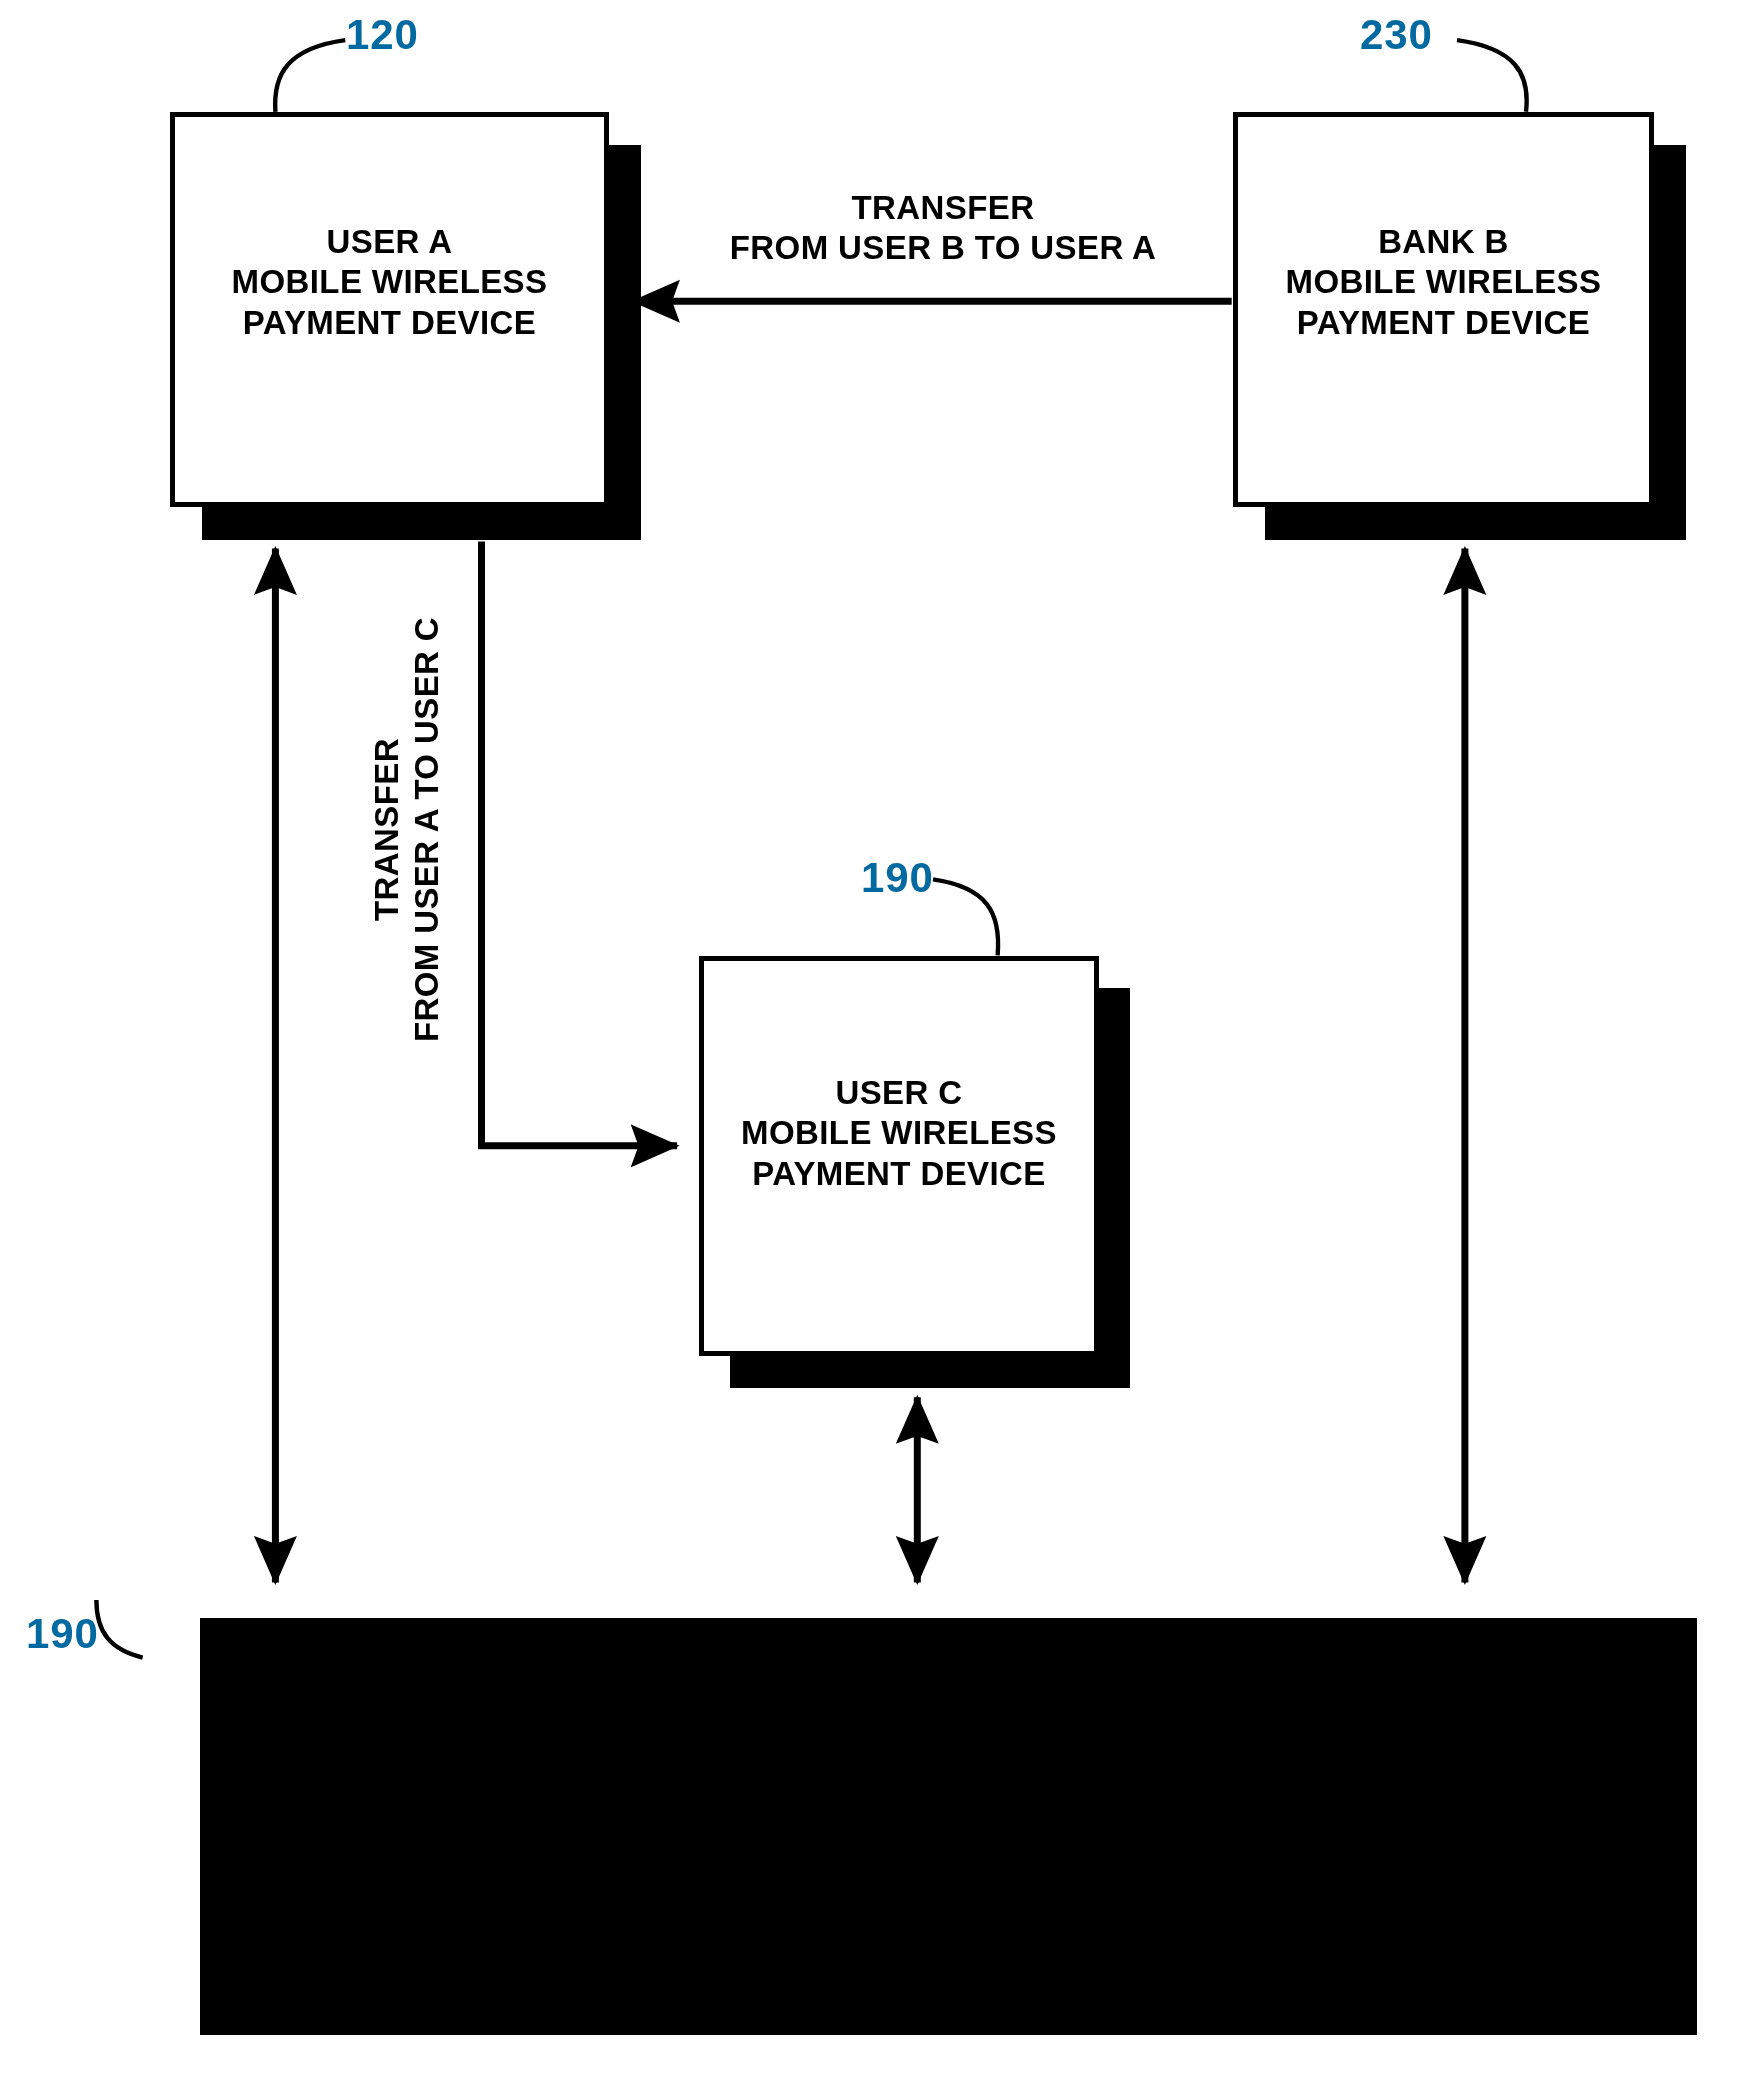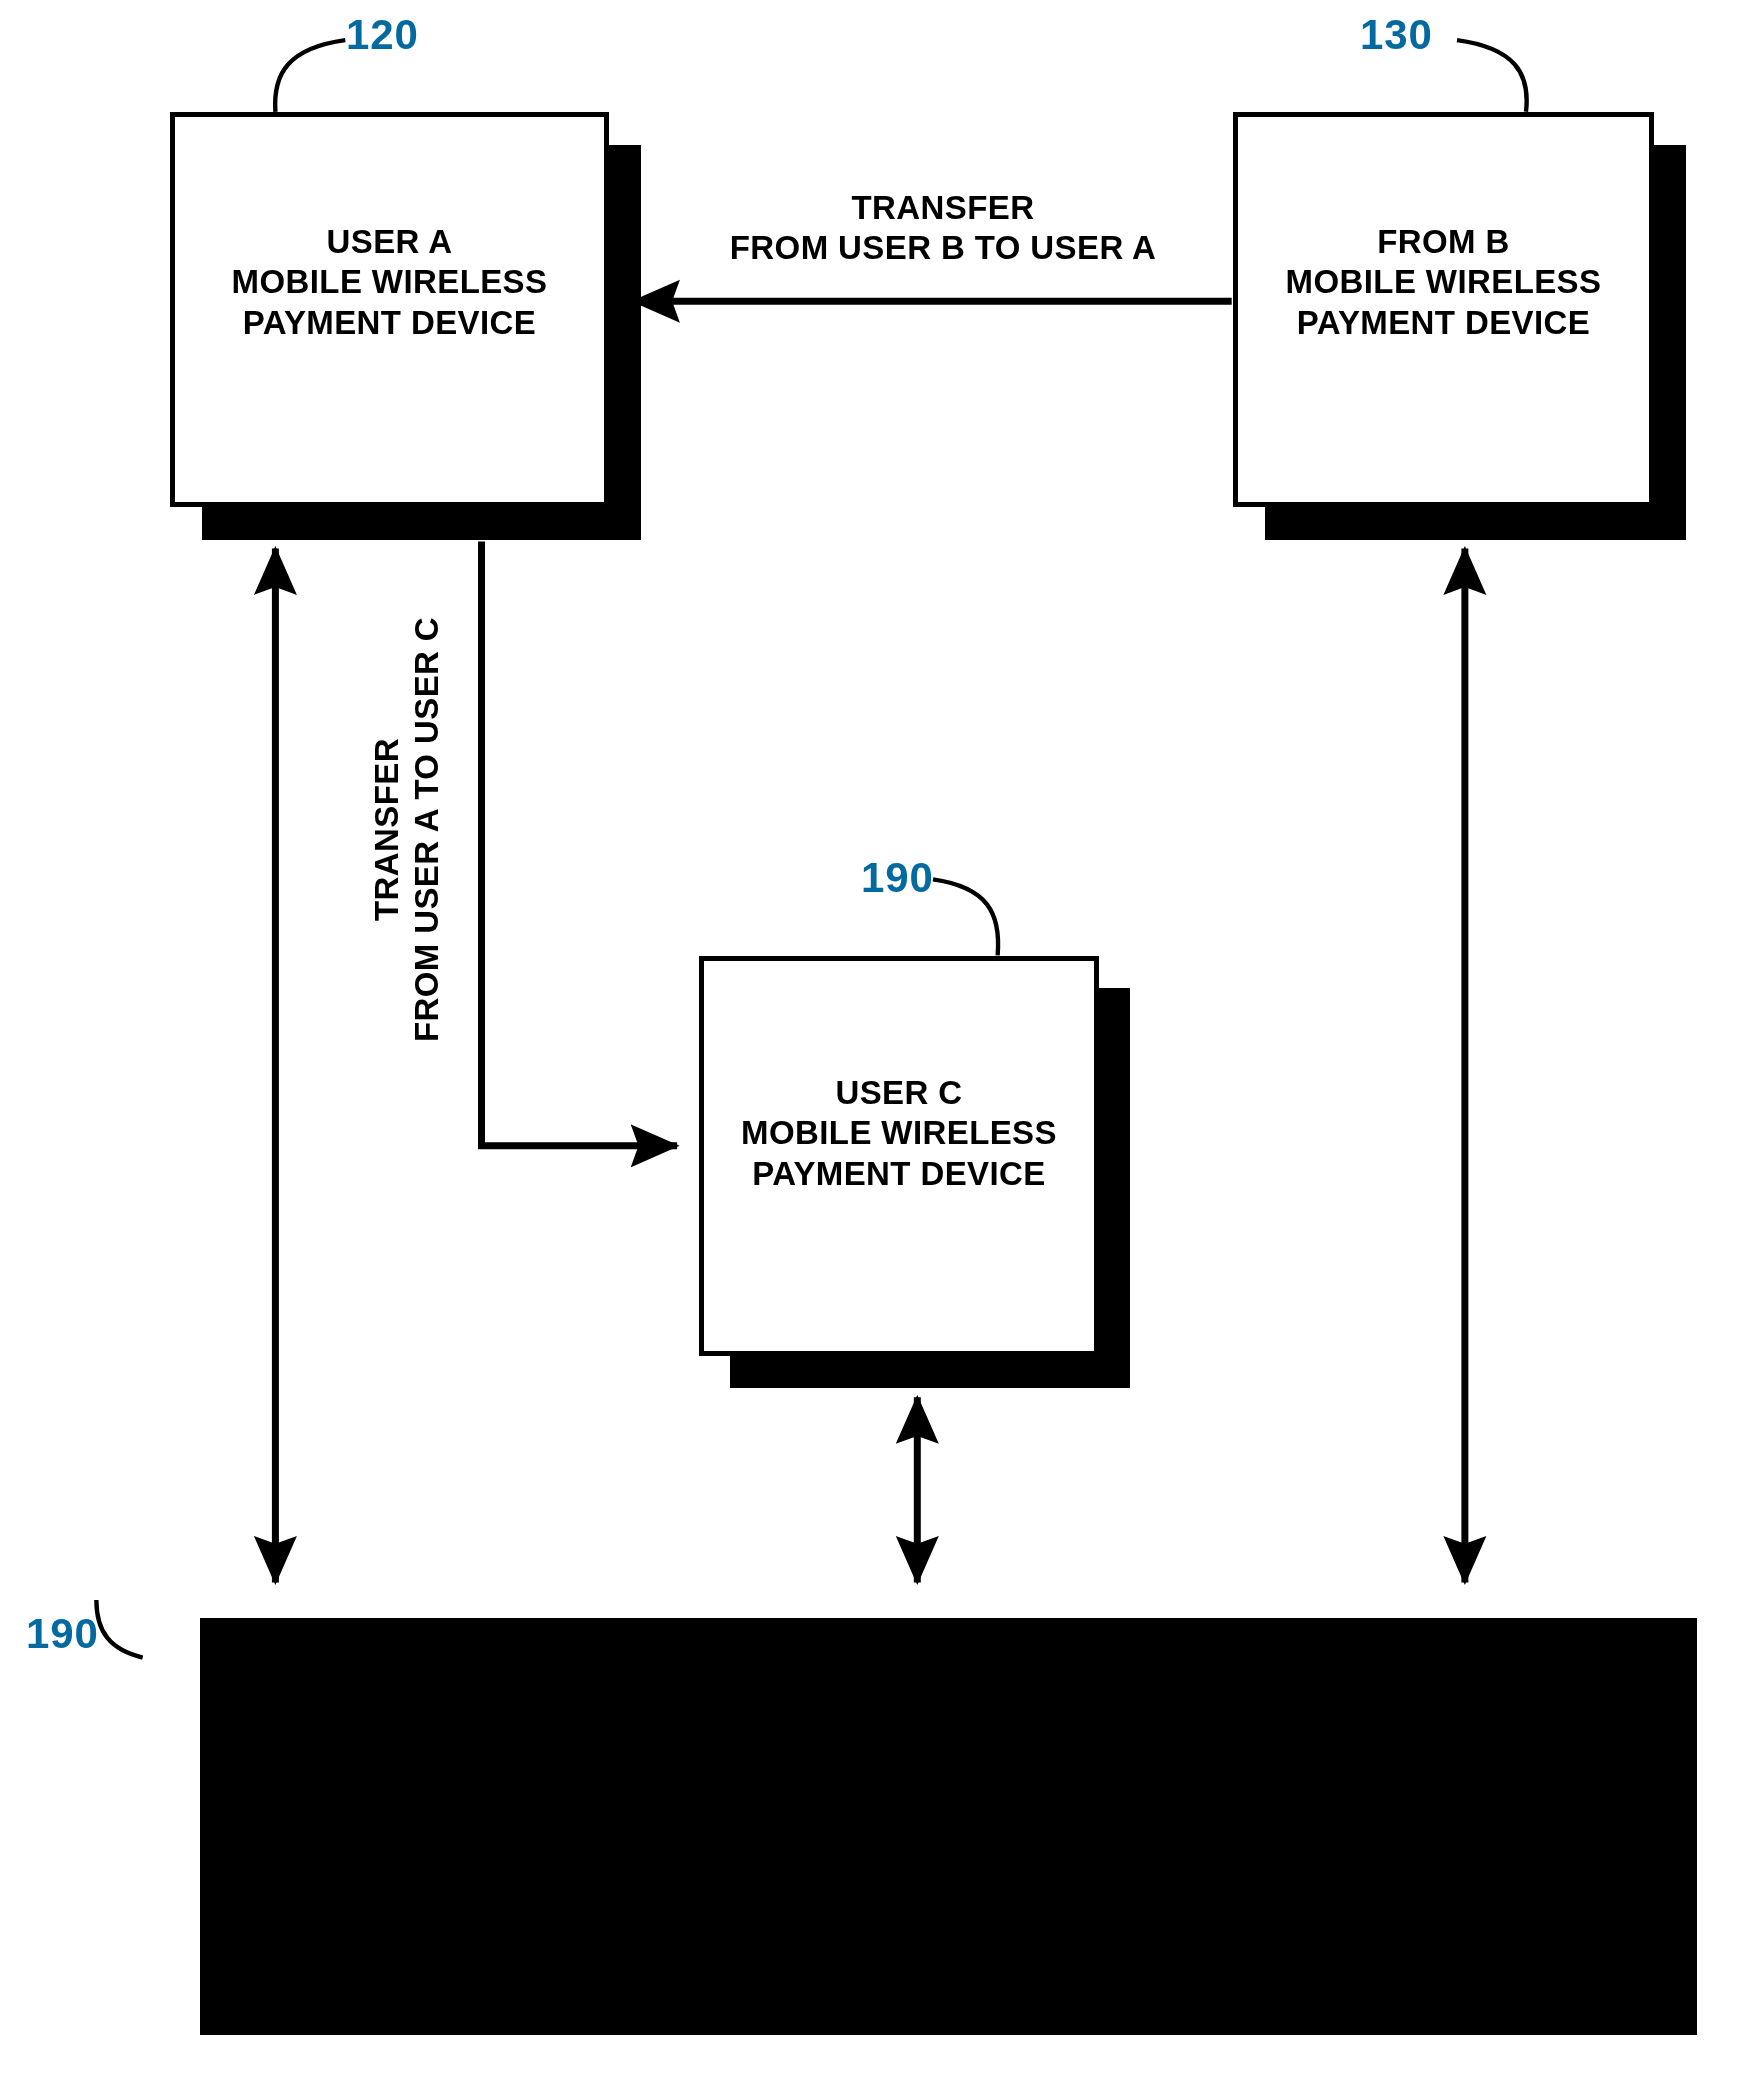--- a/index.html
+++ b/index.html
@@ -119,25 +119,25 @@
   <div class="node-shadow" style="left:202px; top:145px; width:439px; height:395px;"></div>
   <div class="node" style="left:170px; top:112px; width:439px; height:395px;">
     <div class="node-label" style="top:105px;">USER A
 MOBILE WIRELESS
 PAYMENT DEVICE</div>
   </div>
   <div class="ref-num" style="left:346px; top:10.5px;">120</div>
 
   <div class="node-shadow" style="left:1265px; top:145px; width:421px; height:395px;"></div>
   <div class="node" style="left:1233px; top:112px; width:421px; height:395px;">
-    <div class="node-label" style="top:105px;">FROM B
+    <div class="node-label" style="top:105px;">BANK B
 MOBILE WIRELESS
 PAYMENT DEVICE</div>
   </div>
-  <div class="ref-num" style="left:1360px; top:10.5px;">130</div>
+  <div class="ref-num" style="left:1360px; top:10.5px;">230</div>
 
   <div class="node-shadow" style="left:730px; top:988px; width:400px; height:400px;"></div>
   <div class="node" style="left:699px; top:956px; width:400px; height:400px;">
     <div class="node-label" style="top:112px;">USER C
 MOBILE WIRELESS
 PAYMENT DEVICE</div>
   </div>
   <div class="ref-num" style="left:861px; top:854px;">190</div>
 
   <div class="node-shadow" style="left:200px; top:1618px; width:1497px; height:417px;"></div>

